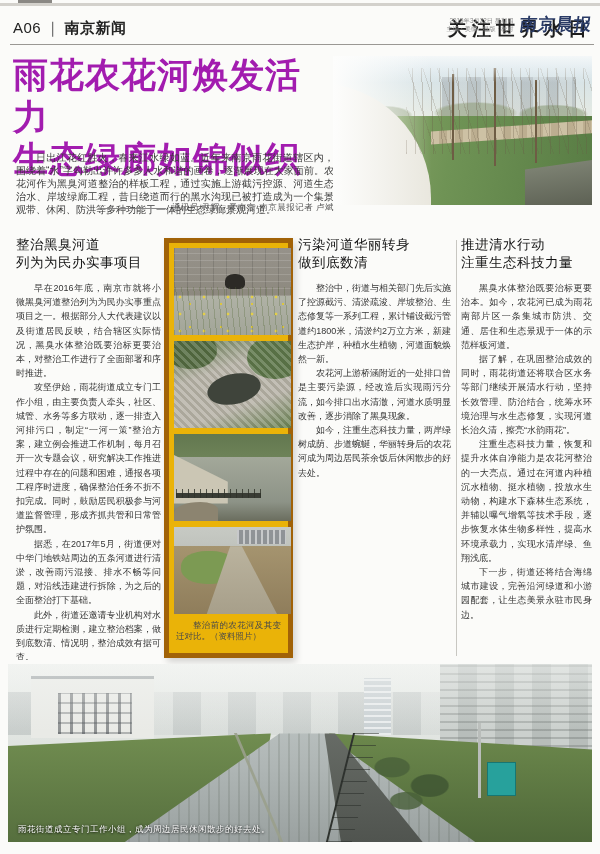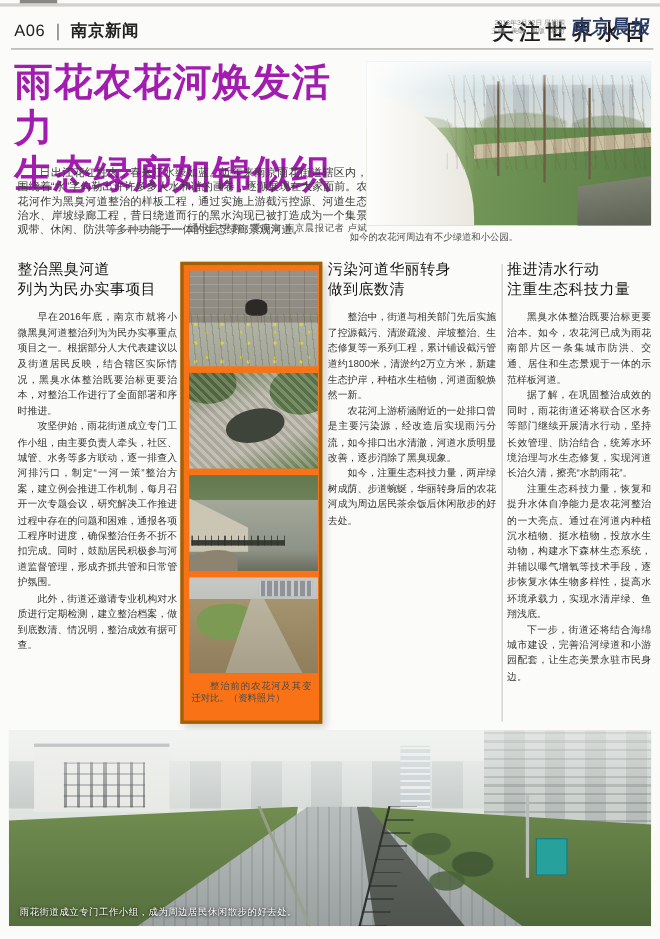--- a/index.html
+++ b/index.html
@@ -60,22 +60,22 @@
   
   .col{position:absolute;top:236px;height:424px;overflow:hidden;}
   .col h2{margin:0 0 9px 0;font-size:13.5px;line-height:18px;color:#141414;font-weight:400;letter-spacing:.5px;}
   .col p{margin:0;font-size:9px;line-height:14.2px;color:#353535;text-align:justify;text-indent:2em;}
   .col-left{left:16px;width:145px;}
   .col-mid{left:298px;width:153px;}
   .col-right{left:461px;width:131px;}
   .vrule{position:absolute;left:456px;top:240px;height:416px;border-left:1px solid #c8c7c2;}
 
   
-  .photo-card{position:absolute;left:164px;top:238px;width:129px;height:420px;background:#f97316;
-    border:3px solid #a16207;box-shadow:3px 4px 7px rgba(0,0,0,.16);box-sizing:border-box;padding:5px 5px 4px;}
+  .photo-card{position:absolute;left:164px;top:238px;width:129px;height:420px;background:#eab308;
+    border:5px solid #a16207;box-shadow:3px 4px 7px rgba(0,0,0,.16);box-sizing:border-box;padding:5px 5px 4px;}
   .ph{position:relative;width:117px;height:87px;margin:0 auto 6px;overflow:hidden;background:#aaa;}
   
   .ph1{background:linear-gradient(180deg,#96928a 0%,#8d897f 55%,#b0b2a6 55%,#a2a598 100%);}
   .ph1 .wall{position:absolute;left:0;right:0;top:0;height:55%;
     background:repeating-linear-gradient(0deg,rgba(255,255,255,.14) 0 1px,transparent 1px 7px),
                repeating-linear-gradient(90deg,rgba(0,0,0,.12) 0 1px,transparent 1px 13px);}
   .ph1 .pipe{position:absolute;left:44%;top:30%;width:20px;height:15px;background:#2c2a26;border-radius:45% 45% 30% 30%;}
   .ph1 .flowers{position:absolute;left:0;right:0;bottom:0;height:50%;
     background:radial-gradient(circle 1.6px at 6px 5px,#e4cf48 95%,transparent),
                radial-gradient(circle 1.3px at 16px 12px,#dcc63e 95%,transparent);
@@ -188,29 +188,29 @@
     <div class="pt-lawn"></div>
     <div class="pt-path"></div>
     <div class="pt-wall"></div>
     <div class="pt-water"></div>
     <div class="pt-twigs"></div>
     <div class="pt-trunk" style="left:46%;top:12%;height:58%;"></div>
     <div class="pt-trunk" style="left:62%;top:8%;height:66%;"></div>
     <div class="pt-trunk" style="left:78%;top:16%;height:56%;"></div>
     <div class="pt-fade"></div>
   </figure>
-  <div class="cap-top">如今的农花河周边有不少绿道和小公园。</div>
 
   <section class="col col-left">
     <h2>
       <span>整治黑臭河道</span><br>
       <span>列为为民办实事项目</span>
     </h2>
     <p>早在2016年底，南京市就将小微黑臭河道整治列为为民办实事重点项目之一。根据部分人大代表建议以及街道居民反映，结合辖区实际情况，黑臭水体整治既要治标更要治本，对整治工作进行了全面部署和序时推进。</p>
     <p>攻坚伊始，雨花街道成立专门工作小组，由主要负责人牵头，社区、城管、水务等多方联动，逐一排查入河排污口，制定“一河一策”整治方案，建立例会推进工作机制，每月召开一次专题会议，研究解决工作推进过程中存在的问题和困难，通报各项工程序时进度，确保整治任务不折不扣完成。同时，鼓励居民积极参与河道监督管理，形成齐抓共管和日常管护氛围。</p>
+    <p>据悉，在2017年5月，街道便对中华门地铁站周边的五条河道进行清淤，改善雨污混接、排水不畅等问题，对沿线违建进行拆除，为之后的全面整治打下基础。</p>
     <p>此外，街道还邀请专业机构对水质进行定期检测，建立整治档案，做到底数清、情况明，整治成效有据可查。</p>
 
   </section>
 
   <figure class="photo-card" style="margin:0;">
     <div class="ph ph1">
       <div class="wall"></div>
       <div class="pipe"></div>
       <div class="flowers"></div>
       <div class="stems"></div>

